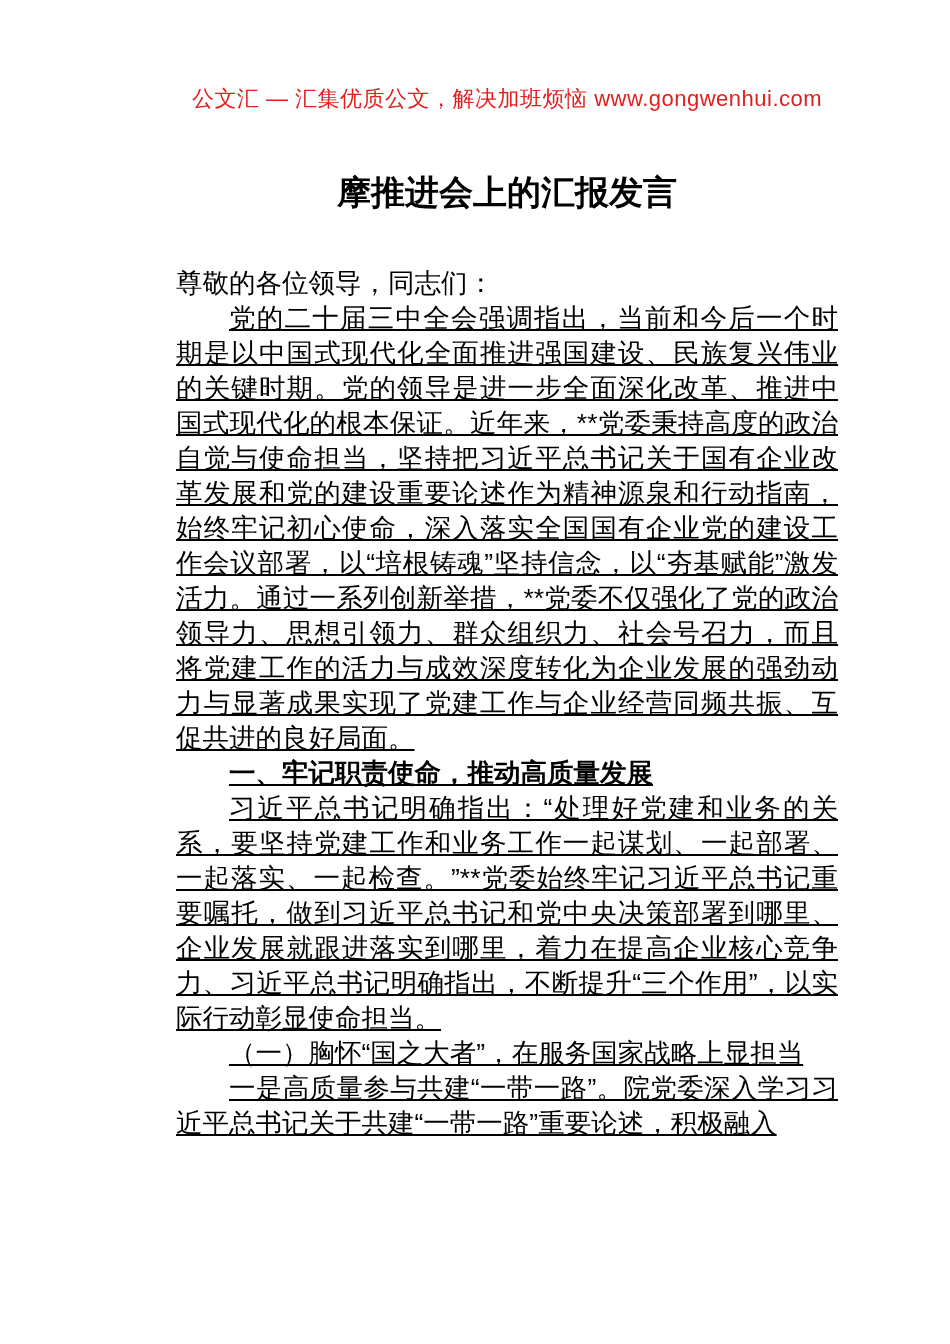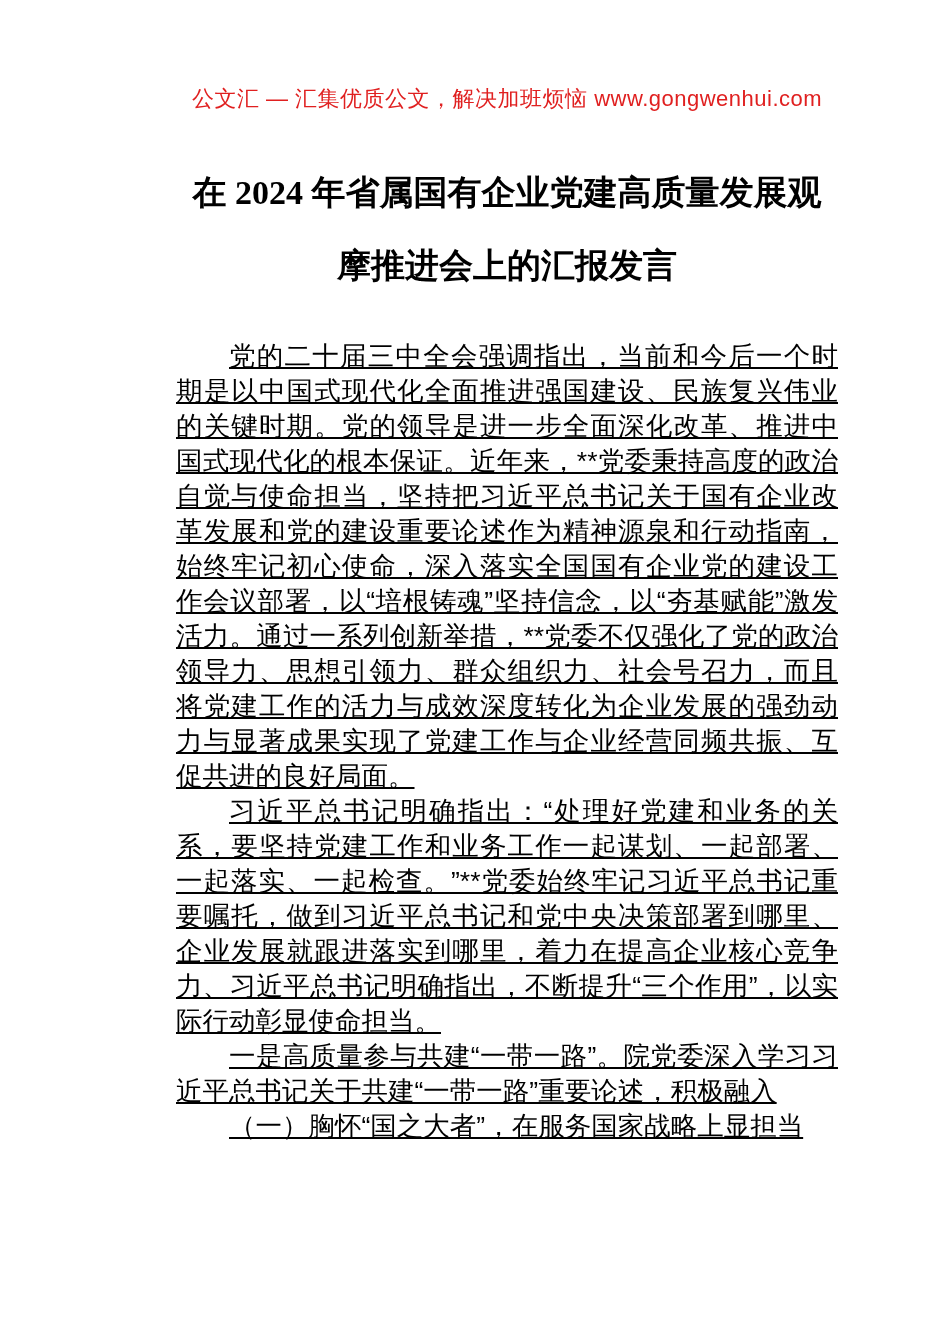--- a/index.html
+++ b/index.html
@@ -46,24 +46,25 @@
   .subheading { font-weight: 400; }
 </style>
 </head>
 <body>
 
 <div class="page">
 
   <div class="promo" style="color: rgb(224, 32, 32);">公文汇 — 汇集优质公文，解决加班烦恼 www.gongwenhui.com</div>
 
   <h1 class="title">
-    <span class="tline">在 2024 年省属国有企业党建高质量发展观</span>
     <span class="tline">摩推进会上的汇报发言</span>
   </h1>
 
   <div class="content">
+    <p class="salutation">尊敬的各位领导，同志们：</p>
     <p class="para">党的二十届三中全会强调指出，当前和今后一个时期是以中国式现代化全面推进强国建设、民族复兴伟业的关键时期。党的领导是进一步全面深化改革、推进中国式现代化的根本保证。近年来，**党委秉持高度的政治自觉与使命担当，坚持把习近平总书记关于国有企业改革发展和党的建设重要论述作为精神源泉和行动指南，始终牢记初心使命，深入落实全国国有企业党的建设工作会议部署，以“培根铸魂”坚持信念，以“夯基赋能”激发活力。通过一系列创新举措，**党委不仅强化了党的政治领导力、思想引领力、群众组织力、社会号召力，而且将党建工作的活力与成效深度转化为企业发展的强劲动力与显著成果实现了党建工作与企业经营同频共振、互促共进的良好局面。</p>
+    <p class="para heading">一、牢记职责使命，推动高质量发展</p>
     <p class="para">习近平总书记明确指出：“处理好党建和业务的关系，要坚持党建工作和业务工作一起谋划、一起部署、一起落实、一起检查。”**党委始终牢记习近平总书记重要嘱托，做到习近平总书记和党中央决策部署到哪里、企业发展就跟进落实到哪里，着力在提高企业核心竞争力、习近平总书记明确指出，不断提升“三个作用”，以实际行动彰显使命担当。</p>
+    <p class="para subheading">（一）胸怀“国之大者”，在服务国家战略上显担当</p>
     <p class="para">一是高质量参与共建“一带一路”。院党委深入学习习近平总书记关于共建“一带一路”重要论述，积极融入</p>
-    <p class="para subheading">（一）胸怀“国之大者”，在服务国家战略上显担当</p>
   </div>
 
 </div>
 
 </body></html>

